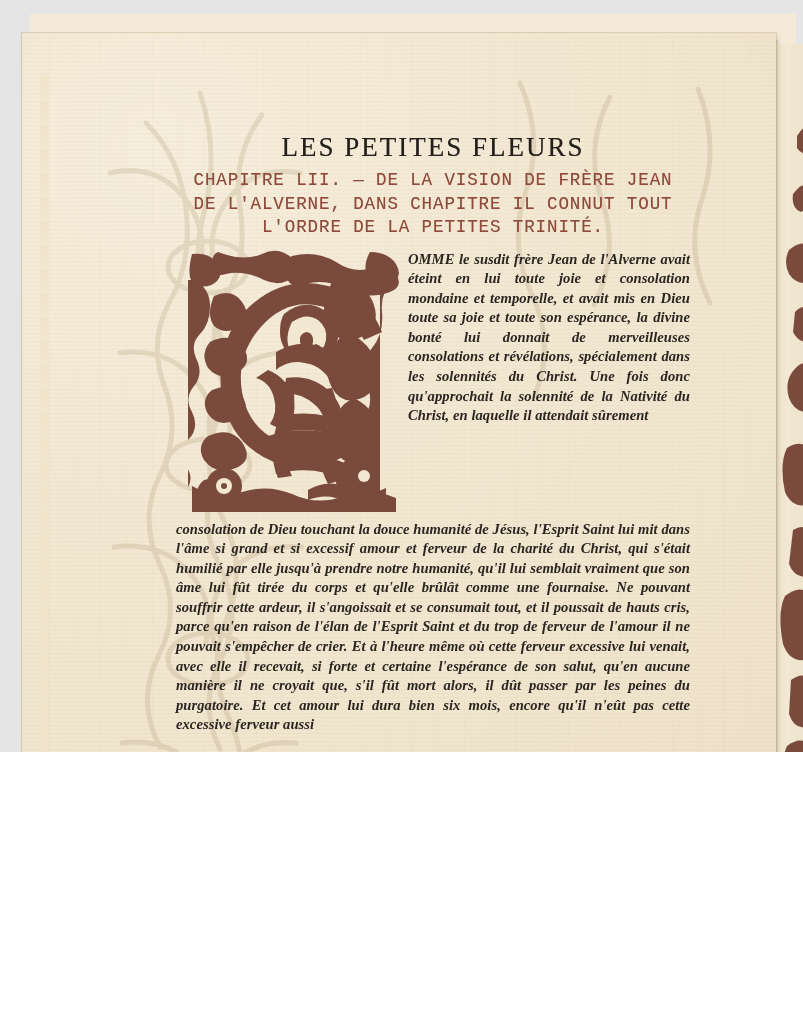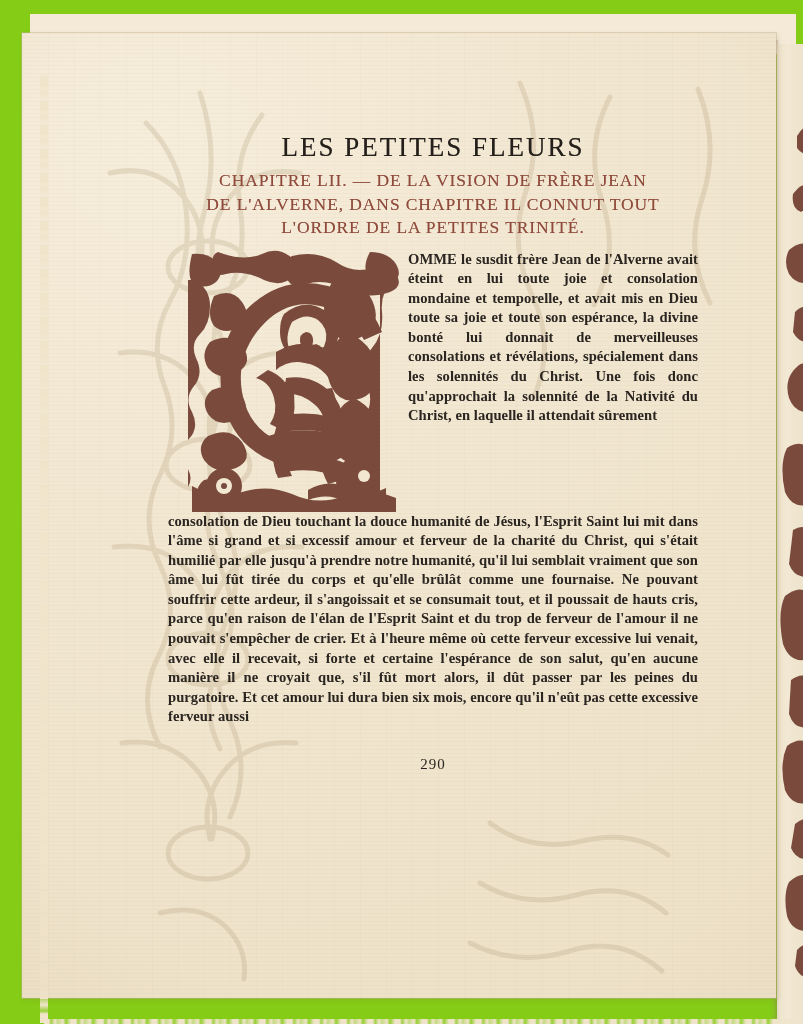--- a/index.html
+++ b/index.html
@@ -12,22 +12,22 @@
     width: 803px;
     height: 1024px;
     overflow: hidden;
     font-family: "Liberation Serif", "DejaVu Serif", serif;
   }
 
   
   #stage {
     position: relative;
     width: 803px;
-    height: 1024px;
-    background: #84cc16;
+    height: 752px;
+    background: #e5e5e5;
     overflow: hidden;
   }
 
   
   .facing-page {
     position: absolute;
     top: 44px;
     left: 777px;
     width: 26px;
     height: 980px;
@@ -180,20 +180,21 @@
 
   .chapter-head {
     text-align: center;
     margin: 6px 0 0 0;
     color: #8f4a3c;
     font-size: 17.5px;
     line-height: 23.5px;
     letter-spacing: 0.9px;
     font-weight: 400;
     text-shadow: 0 0 0.4px rgba(143,74,60,0.5);
+    font-family: Liberation Mono, monospace;
   }
   .chapter-head .ch-line { display: block; white-space: nowrap; }
 
   
   .body-copy {
     margin-top: 10px;
     font-size: 14.6px;
     line-height: 19.6px;
     color: #2a2520;
     font-weight: 700;
@@ -208,25 +209,26 @@
   .initial-cut {
     float: left;
     width: 212px;
     height: 262px;
     margin: 0 8px 0 20px;
     shape-outside: inset(0);
   }
 
   .drop-text p,
   .run-text p {
-    margin: 0;
+    margin: 8px;
     text-align: justify;
     text-align-last: left;
     -webkit-hyphens: none;
     hyphens: none;
+    font-style: italic;
   }
   .drop-text p { text-align: justify; }
 
   .run-text {
     clear: both;
   }
   .run-text p {
     text-align: justify;
   }
   .run-text p:last-child { text-align-last: left; }

